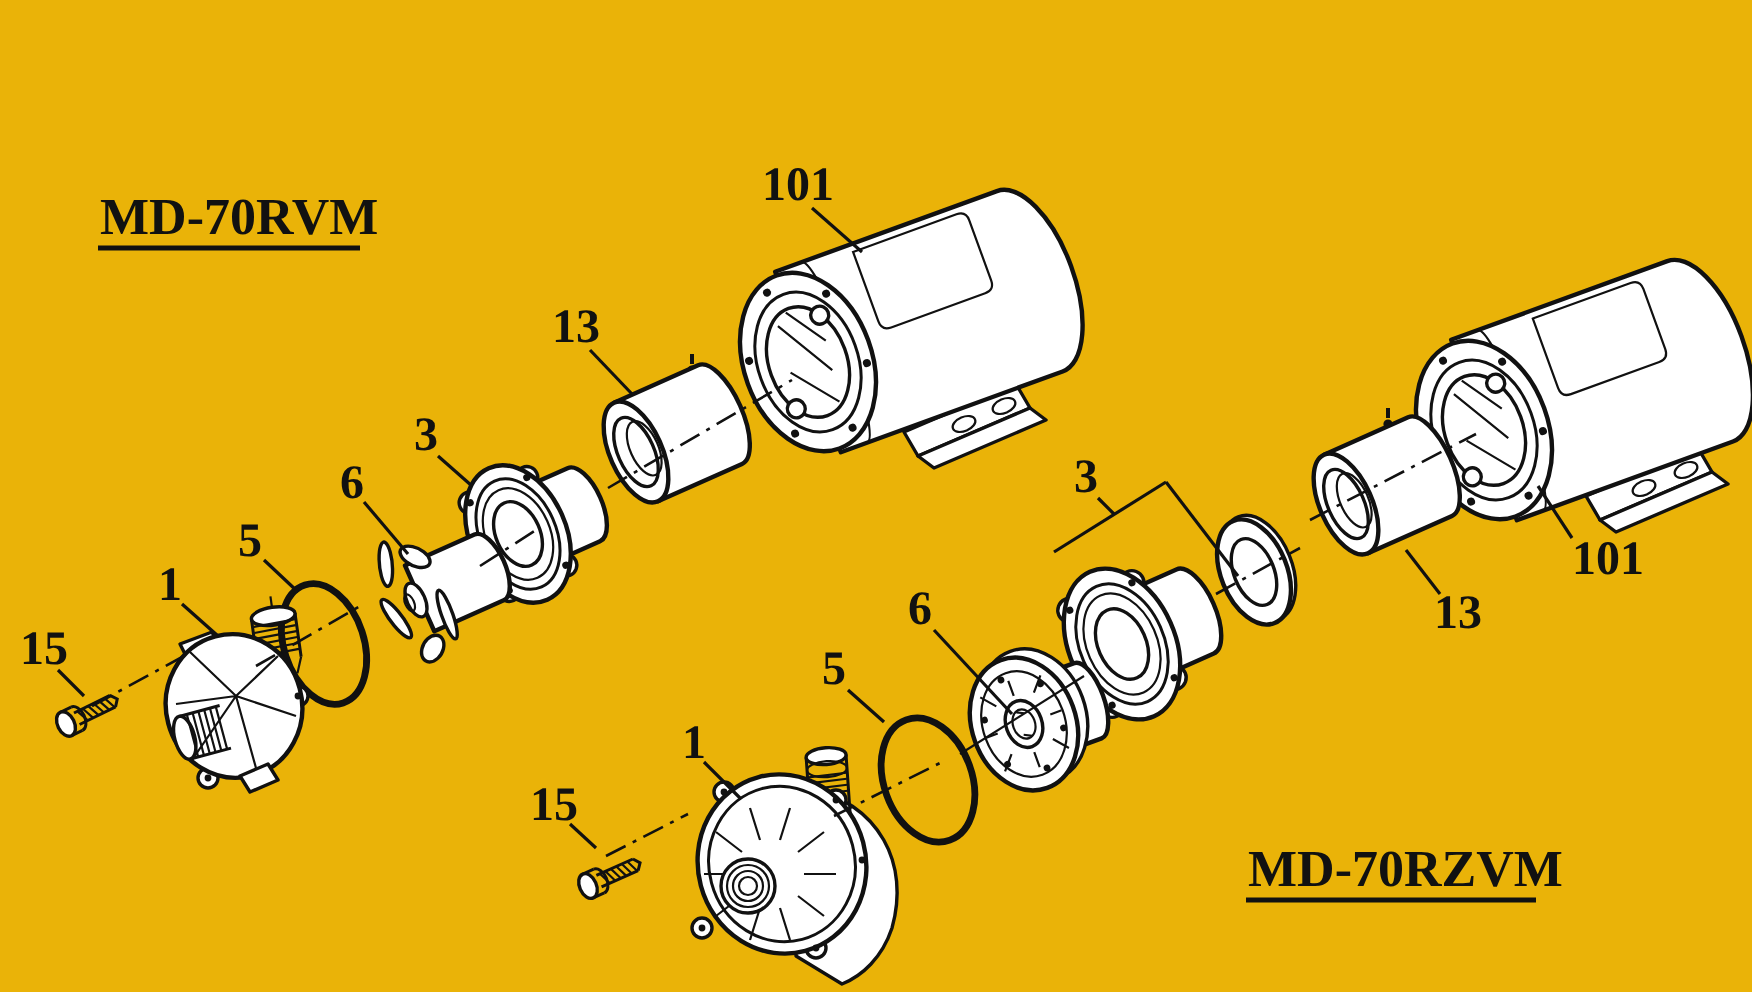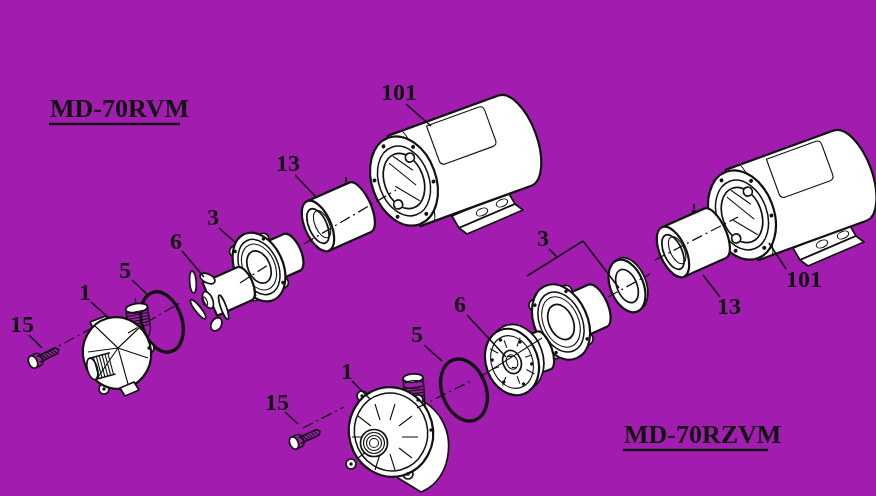--- a/index.html
+++ b/index.html
@@ -1,16 +1,16 @@
 <!DOCTYPE html>
 <html><head>
 <meta charset="utf-8">
 <style>
   html,body{margin:0;padding:0;background:#ffffff;}
-  .stage{position:relative;width:876px;height:496px;background:#a21caf;overflow:hidden;}
+  .stage{position:relative;width:876px;height:496px;background:#eab308;overflow:hidden;}
   svg{display:block;}
   .o  {fill:#ffffff;stroke:#111111;stroke-width:2.2;stroke-linejoin:round;}
   .o1 {fill:#ffffff;stroke:#111111;stroke-width:1.7;stroke-linejoin:round;}
   .s  {fill:none;stroke:#111111;stroke-width:1.5;}
   .d  {fill:none;stroke:#111111;stroke-width:1.1;}
   .L  {fill:none;stroke:#111111;stroke-width:1.6;}
   .ax {fill:none;stroke:#111111;stroke-width:1.3;stroke-dasharray:11 4 2 4;}
   .dot{fill:#111111;stroke:none;}
   .or {fill:none;stroke:#111111;stroke-width:3.4;}
   .lbl{font:bold 24px "Liberation Serif","DejaVu Serif",serif;fill:#111111;}

